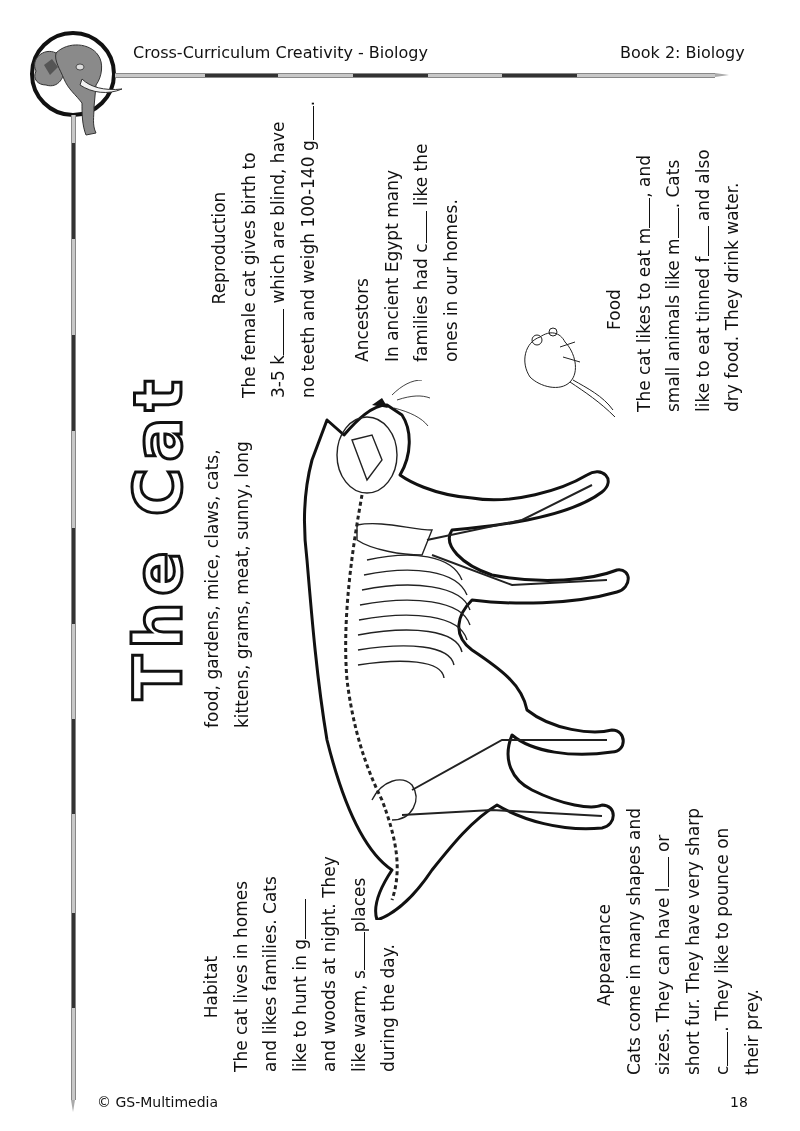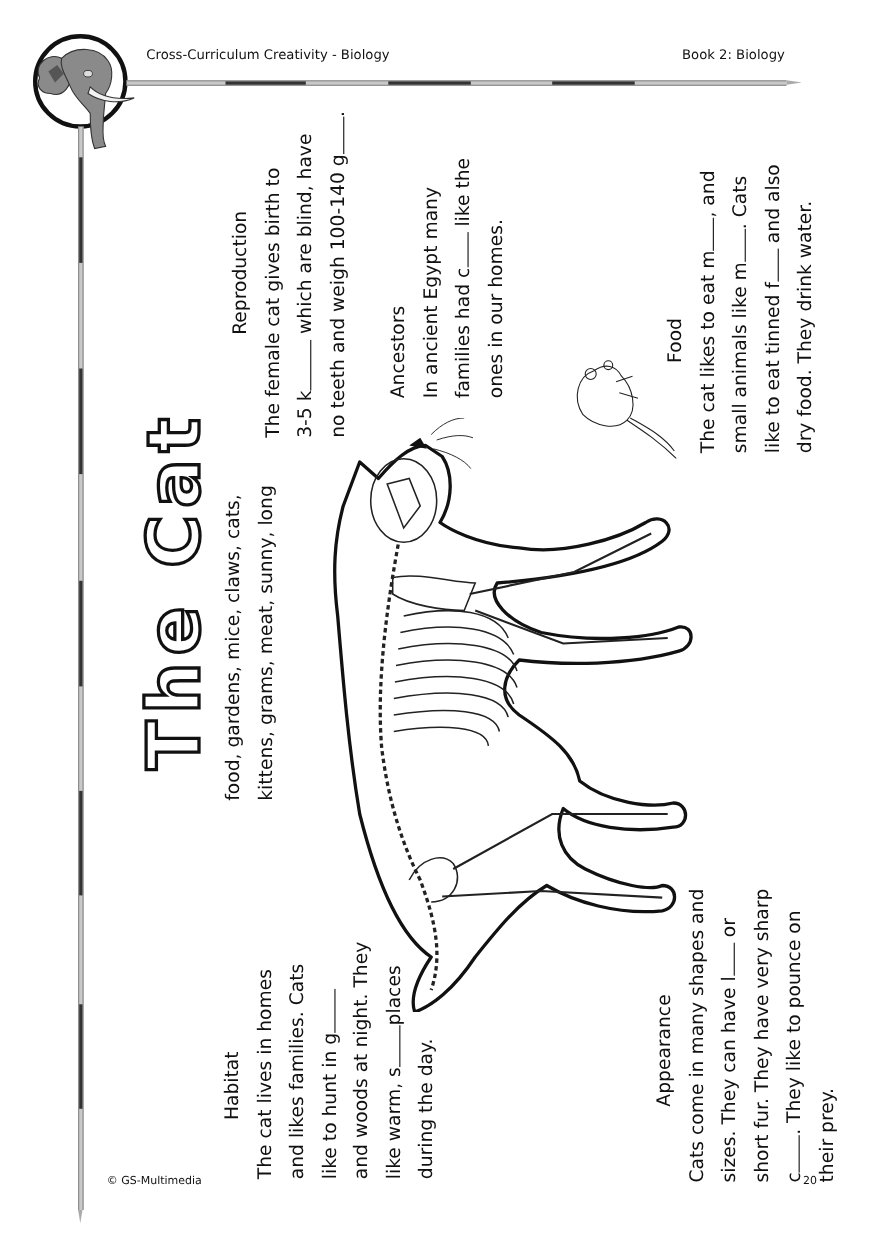--- a/index.html
+++ b/index.html
@@ -1,29 +1,29 @@
 <!DOCTYPE html>
 <html><head>
 <meta charset="utf-8">
 <style>
   html, body { margin:0; padding:0; background:#ffffff; }
   body { width:800px; height:1131px; position:relative; overflow:hidden;
          font-family:"DejaVu Sans", sans-serif; color:#111; }
   
-  .hdr-text { position:absolute; top:43px; font-size:12px; font-family:"DejaVu Sans", sans-serif; color:#111; white-space:nowrap; }
+  .hdr-text { position:absolute; top:43px; font-size:16px; font-family:"DejaVu Sans", sans-serif; color:#111; white-space:nowrap; }
   .hbar { position:absolute; top:73px; left:115px; width:600px; height:5px; background:#c8c8c8; border-top:1px solid #888; border-bottom:1px solid #888; box-sizing:border-box; }
   .hbar .seg { position:absolute; top:0; height:100%; background:#333; }
   .hbar-tip { position:absolute; top:73px; left:715px; width:0; height:0;
               border-top:2.5px solid transparent; border-bottom:2.5px solid transparent; border-left:14px solid #aaa; }
   .vbar { position:absolute; left:71px; top:115px; width:5px; height:985px; background:#c8c8c8; border-left:1px solid #888; border-right:1px solid #888; box-sizing:border-box; }
   .vbar .seg { position:absolute; left:0; width:100%; background:#333; }
   .vbar-tip { position:absolute; left:71px; top:1100px; width:0; height:0;
               border-left:2.5px solid transparent; border-right:2.5px solid transparent; border-top:12px solid #aaa; }
   .logo { position:absolute; left:30px; top:31px; width:86px; height:86px; border:4px solid #111; border-radius:50%; box-sizing:border-box; background:#fff; }
-  .footer-text { position:absolute; top:1068px; font-size:10px; color:#111; white-space:nowrap; }
+  .footer-text { position:absolute; top:1094px; font-size:14px; color:#111; white-space:nowrap; }
 
   
   .rot { position:absolute; transform-origin:0 0; transform:rotate(-90deg); font-size:17px; line-height:29.5px; white-space:nowrap; }
   .rot .line { display:block; }
   .rot .head { display:block; }
   .center { text-align:center; }
   .blank { display:inline-block; border-bottom:1.5px solid #111; height:1em; vertical-align:baseline; }
 
   .title-rot { position:absolute; transform-origin:0 0; transform:rotate(-90deg); font-size:66px; font-weight:bold; white-space:nowrap;
                color:#fff; -webkit-text-stroke:3px #111; letter-spacing:6px; font-family:"DejaVu Sans", sans-serif; }
@@ -160,13 +160,13 @@
     <path d="M25 15 C10 20, 5 40, 15 55 C25 65, 45 70, 55 60 C65 50, 60 30, 50 20 C45 10, 35 8, 25 15 Z"></path>
     <circle cx="22" cy="18" r="5"></circle>
     <circle cx="38" cy="10" r="4"></circle>
     <path d="M55 60 C70 70, 85 80, 100 95"></path>
     <path d="M58 58 C72 66, 88 74, 98 88"></path>
     <path d="M45 25 L60 20 M48 35 L65 40"></path>
   </g>
 </svg>
 
 <div class="footer-text" style="left:97px">© GS-Multimedia</div>
-<div class="footer-text" style="left:730px">20</div>
+<div class="footer-text" style="left:730px">18</div>
 
 </body></html>

